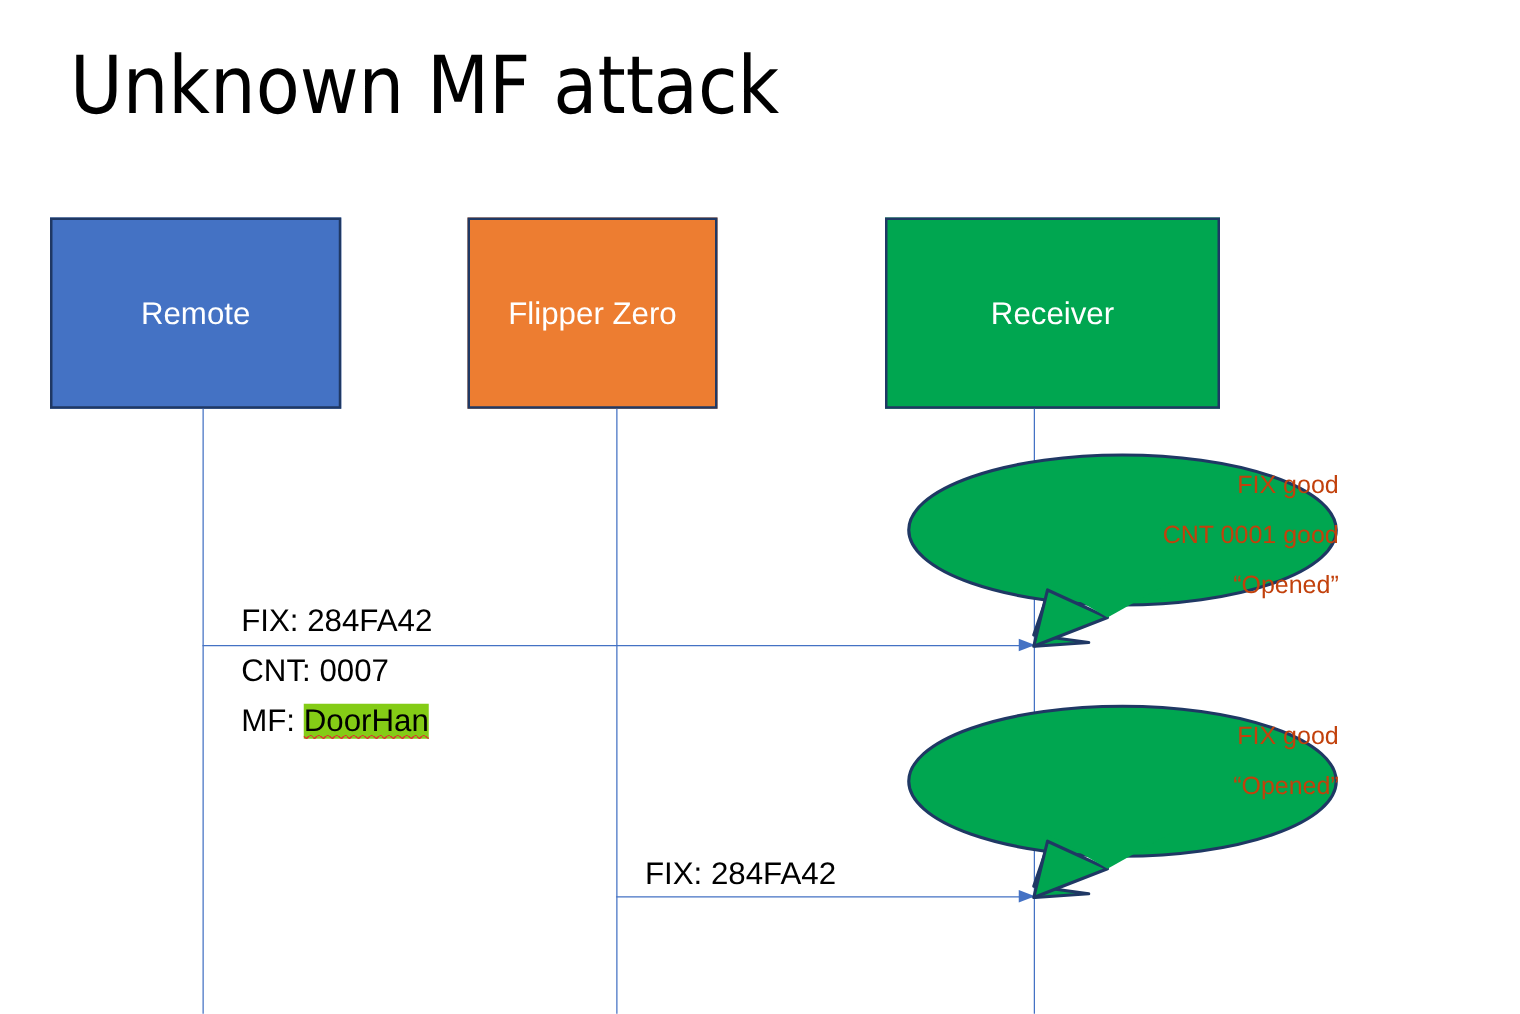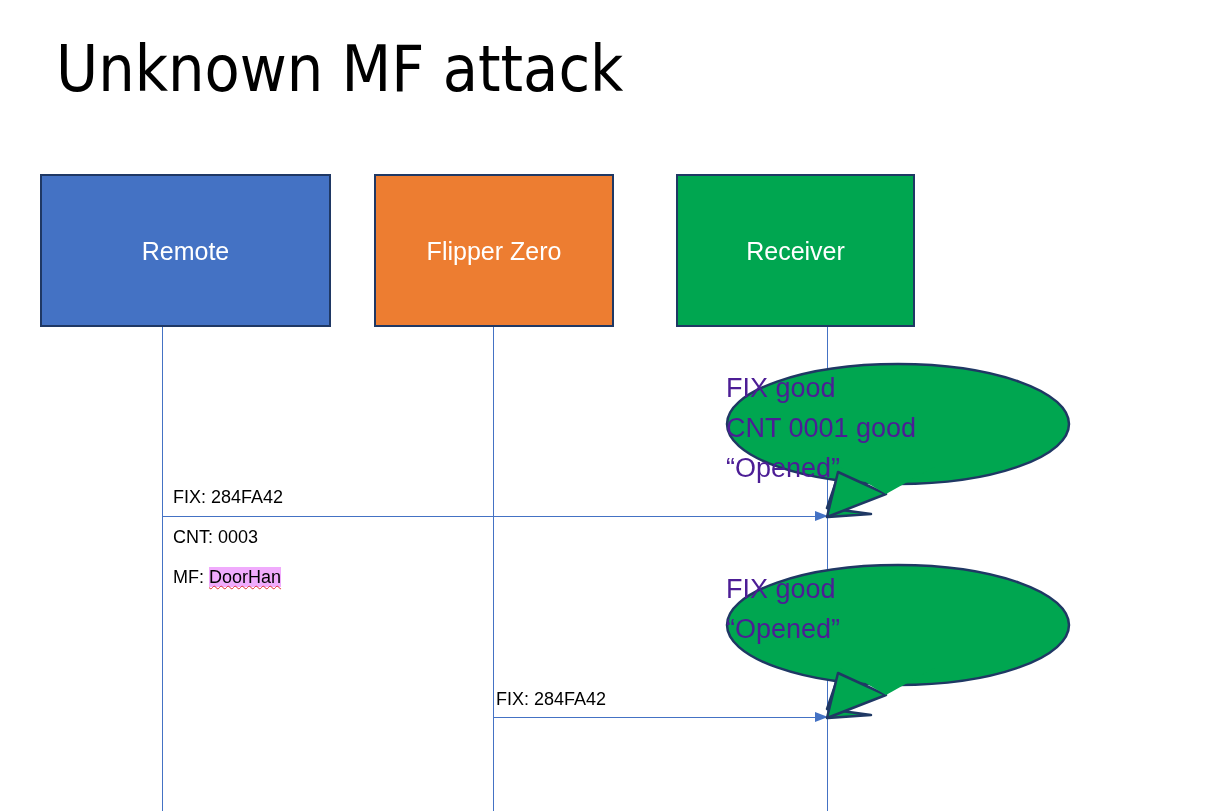--- a/index.html
+++ b/index.html
@@ -37,23 +37,23 @@
     align-items:center;
     justify-content:center;
   }
   .actor-label{
     color:#ffffff;
     font-size:25px;
     font-weight:400;
     line-height:30px;
     white-space:nowrap;
   }
-  #actor-remote{left:40px;  width:291px;}
-  #actor-flipper{left:374px;width:240px;}
-  #actor-receiver{left:676px;width:239px;}
+  #actor-remote{left:40px;  width:233px;}
+  #actor-flipper{left:374px;width:200px;}
+  #actor-receiver{left:708px;width:268px;}
 
   
   .lifeline{
     position:absolute;
     width:1px;
     background:#4472C4;
     top:327px;
   }
   #lifeline-remote{left:162px;  height:484px;}
   #lifeline-flipper{left:493px; height:484px;}
@@ -69,45 +69,46 @@
     border-top:5.5px solid transparent;
     border-bottom:5.5px solid transparent;
     border-left:13px solid #4472C4;
   }
   #arrow-remote-to-receiver{left:162px; top:516px; width:665px;}
   #arrow-flipper-to-receiver{left:493px;top:717px; width:334px;}
 
   
   .msg-text{
     position:absolute;
-    font-size:18px;
+    font-size:25px;
     line-height:40px;
     color:#000000;
     white-space:nowrap;
+    margin-left:20px;
   }
   #msg1-text{left:173px; top:477px;}
   #msg2-text{left:496px; top:679px;}
-  .hl{background:#f0abfc;}
+  .hl{background:#84cc16;}
   .sq{
     text-decoration:underline;
     text-decoration-style:wavy;
     text-decoration-color:#E03030;
     text-decoration-thickness:1px;
     text-underline-offset:2px;
   }
 
   
   .bubble{position:absolute;}
   .bubble svg{display:block;overflow:visible;}
   .bubble-text{
     position:absolute;
     left:0; right:0;
-    text-align:left;
-    color:#4c1d95;
-    font-size:27px;
+    text-align:right;
+    color:#c2410c;
+    font-size:20px;
     line-height:40px;
     pointer-events:none;
   }
   #bubble-1{left:726px; top:362px; width:345px; height:160px;}
   #bubble-2{left:726px; top:563px; width:345px; height:160px;}
   #bubble-1 .bubble-text{top:6px;}
   #bubble-2 .bubble-text{top:6px;}
 </style>
 </head>
 <body>
@@ -129,21 +130,21 @@
   </div>
 
   <div class="lifeline" id="lifeline-remote"></div>
   <div class="lifeline" id="lifeline-flipper"></div>
   <div class="lifeline" id="lifeline-receiver"></div>
 
   <div class="msg-arrow" id="arrow-remote-to-receiver"></div>
 
   <div class="msg-text" id="msg1-text">
     <div>FIX: 284FA42</div>
-    <div>CNT: 0003</div>
+    <div>CNT: 0007</div>
     <div><span>MF: </span><span class="hl sq">DoorHan</span></div>
   </div>
 
   <div class="msg-arrow" id="arrow-flipper-to-receiver"></div>
 
   <div class="msg-text" id="msg2-text">
     <div>FIX: 284FA42</div>
   </div>
 
   <div class="bubble" id="bubble-1">

